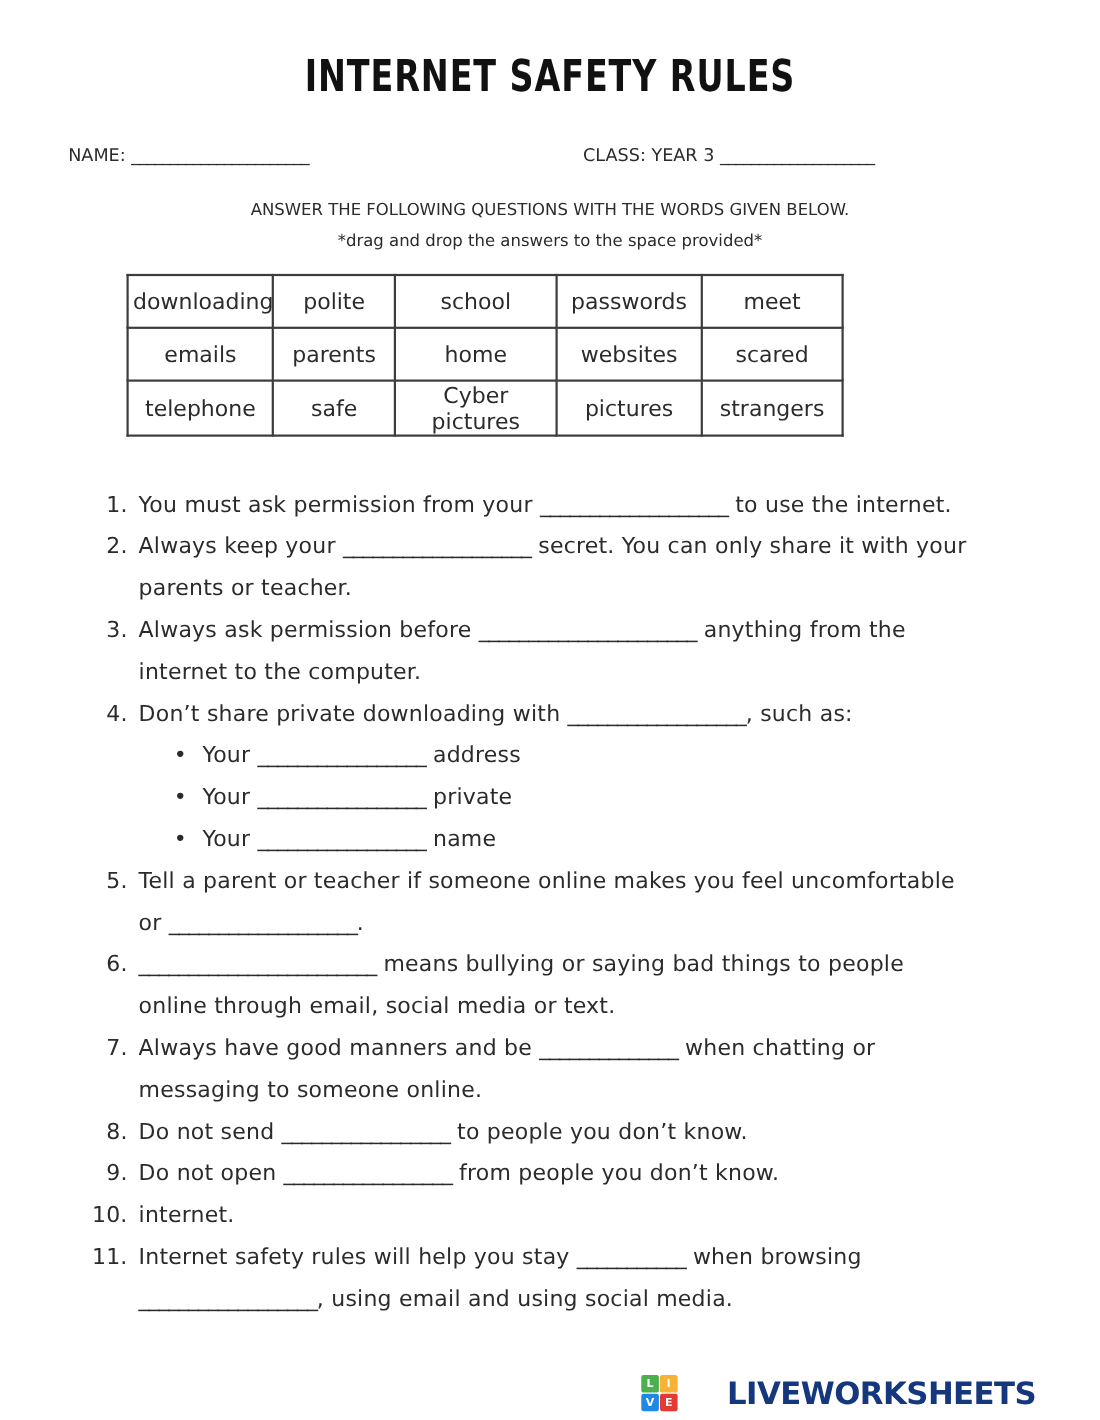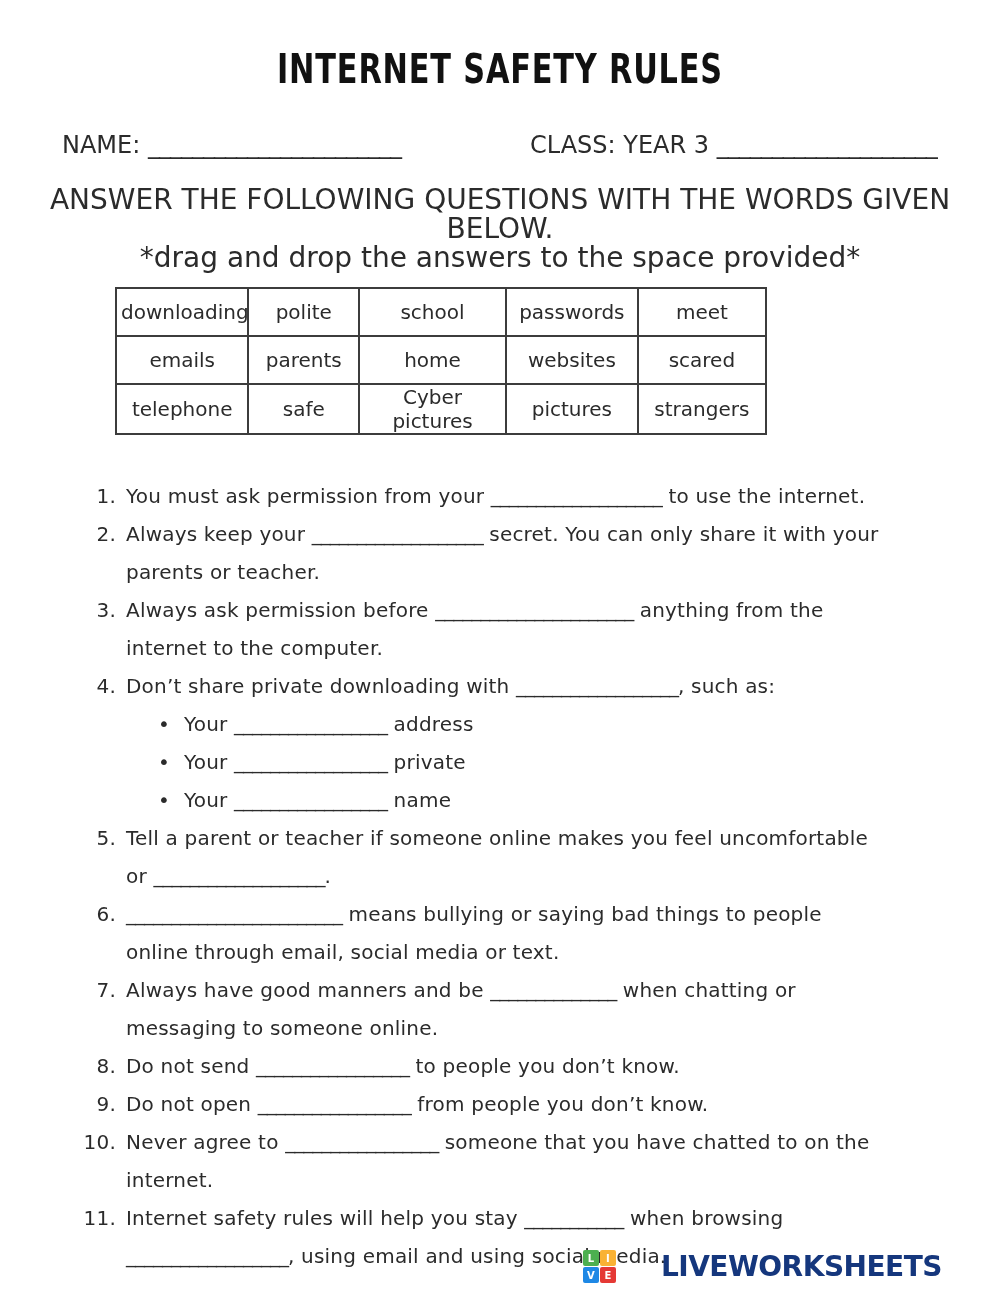--- a/index.html
+++ b/index.html
@@ -13,28 +13,28 @@
 
   
   h1.title{
     margin:0;text-align:center;font-size:37px;font-weight:900;
     letter-spacing:1px;color:#111;
     transform:scaleX(0.82) scaleY(1.08);transform-origin:center;
   }
 
   
   .header-row{
-    display:flex;margin:40px 62px 0 62px;font-size:24px;color:#2b2b2b;
+    display:flex;margin:40px 62px 0 62px;font-size:16px;color:#2b2b2b;
   }
   .name-field{width:468px;white-space:nowrap;}
   .class-field{white-space:nowrap;}
   .blank-line{white-space:nowrap;letter-spacing:-1px;}
 
   
-  .instructions{margin-top:26px;text-align:center;font-size:28px;line-height:29px;color:#2b2b2b;}
+  .instructions{margin-top:26px;text-align:center;font-size:15px;line-height:29px;color:#2b2b2b;}
   .instructions p{margin:0;}
 
   
   table.word-bank{
     border-collapse:collapse;margin:15px auto 0 115px;width:652px;
     table-layout:fixed;
   }
   table.word-bank td{
     border:2px solid #3c3c3c;height:46px;text-align:center;
     font-size:20px;color:#2b2b2b;padding:0 4px;cursor:grab;
@@ -174,21 +174,20 @@
       </div>
       <div class="q-row">
         <div class="q-num">9.</div>
         <div class="q-body">
           <div class="q-line"><span>Do not open </span><span class="blank">_________________</span><span> from people you don’t know.</span></div>
         </div>
       </div>
       <div class="q-row">
         <div class="q-num">10.</div>
         <div class="q-body">
-          <div class="q-line"><span>Never agree to </span><span class="blank">_________________</span><span> someone that you have chatted to on the</span></div>
           <div class="q-line"><span>internet.</span></div>
         </div>
       </div>
       <div class="q-row">
         <div class="q-num">11.</div>
         <div class="q-body">
           <div class="q-line"><span>Internet safety rules will help you stay </span><span class="blank">___________</span><span> when browsing</span></div>
           <div class="q-line"><span class="blank">__________________</span><span>, using email and using social media.</span></div>
         </div>
       </div>

